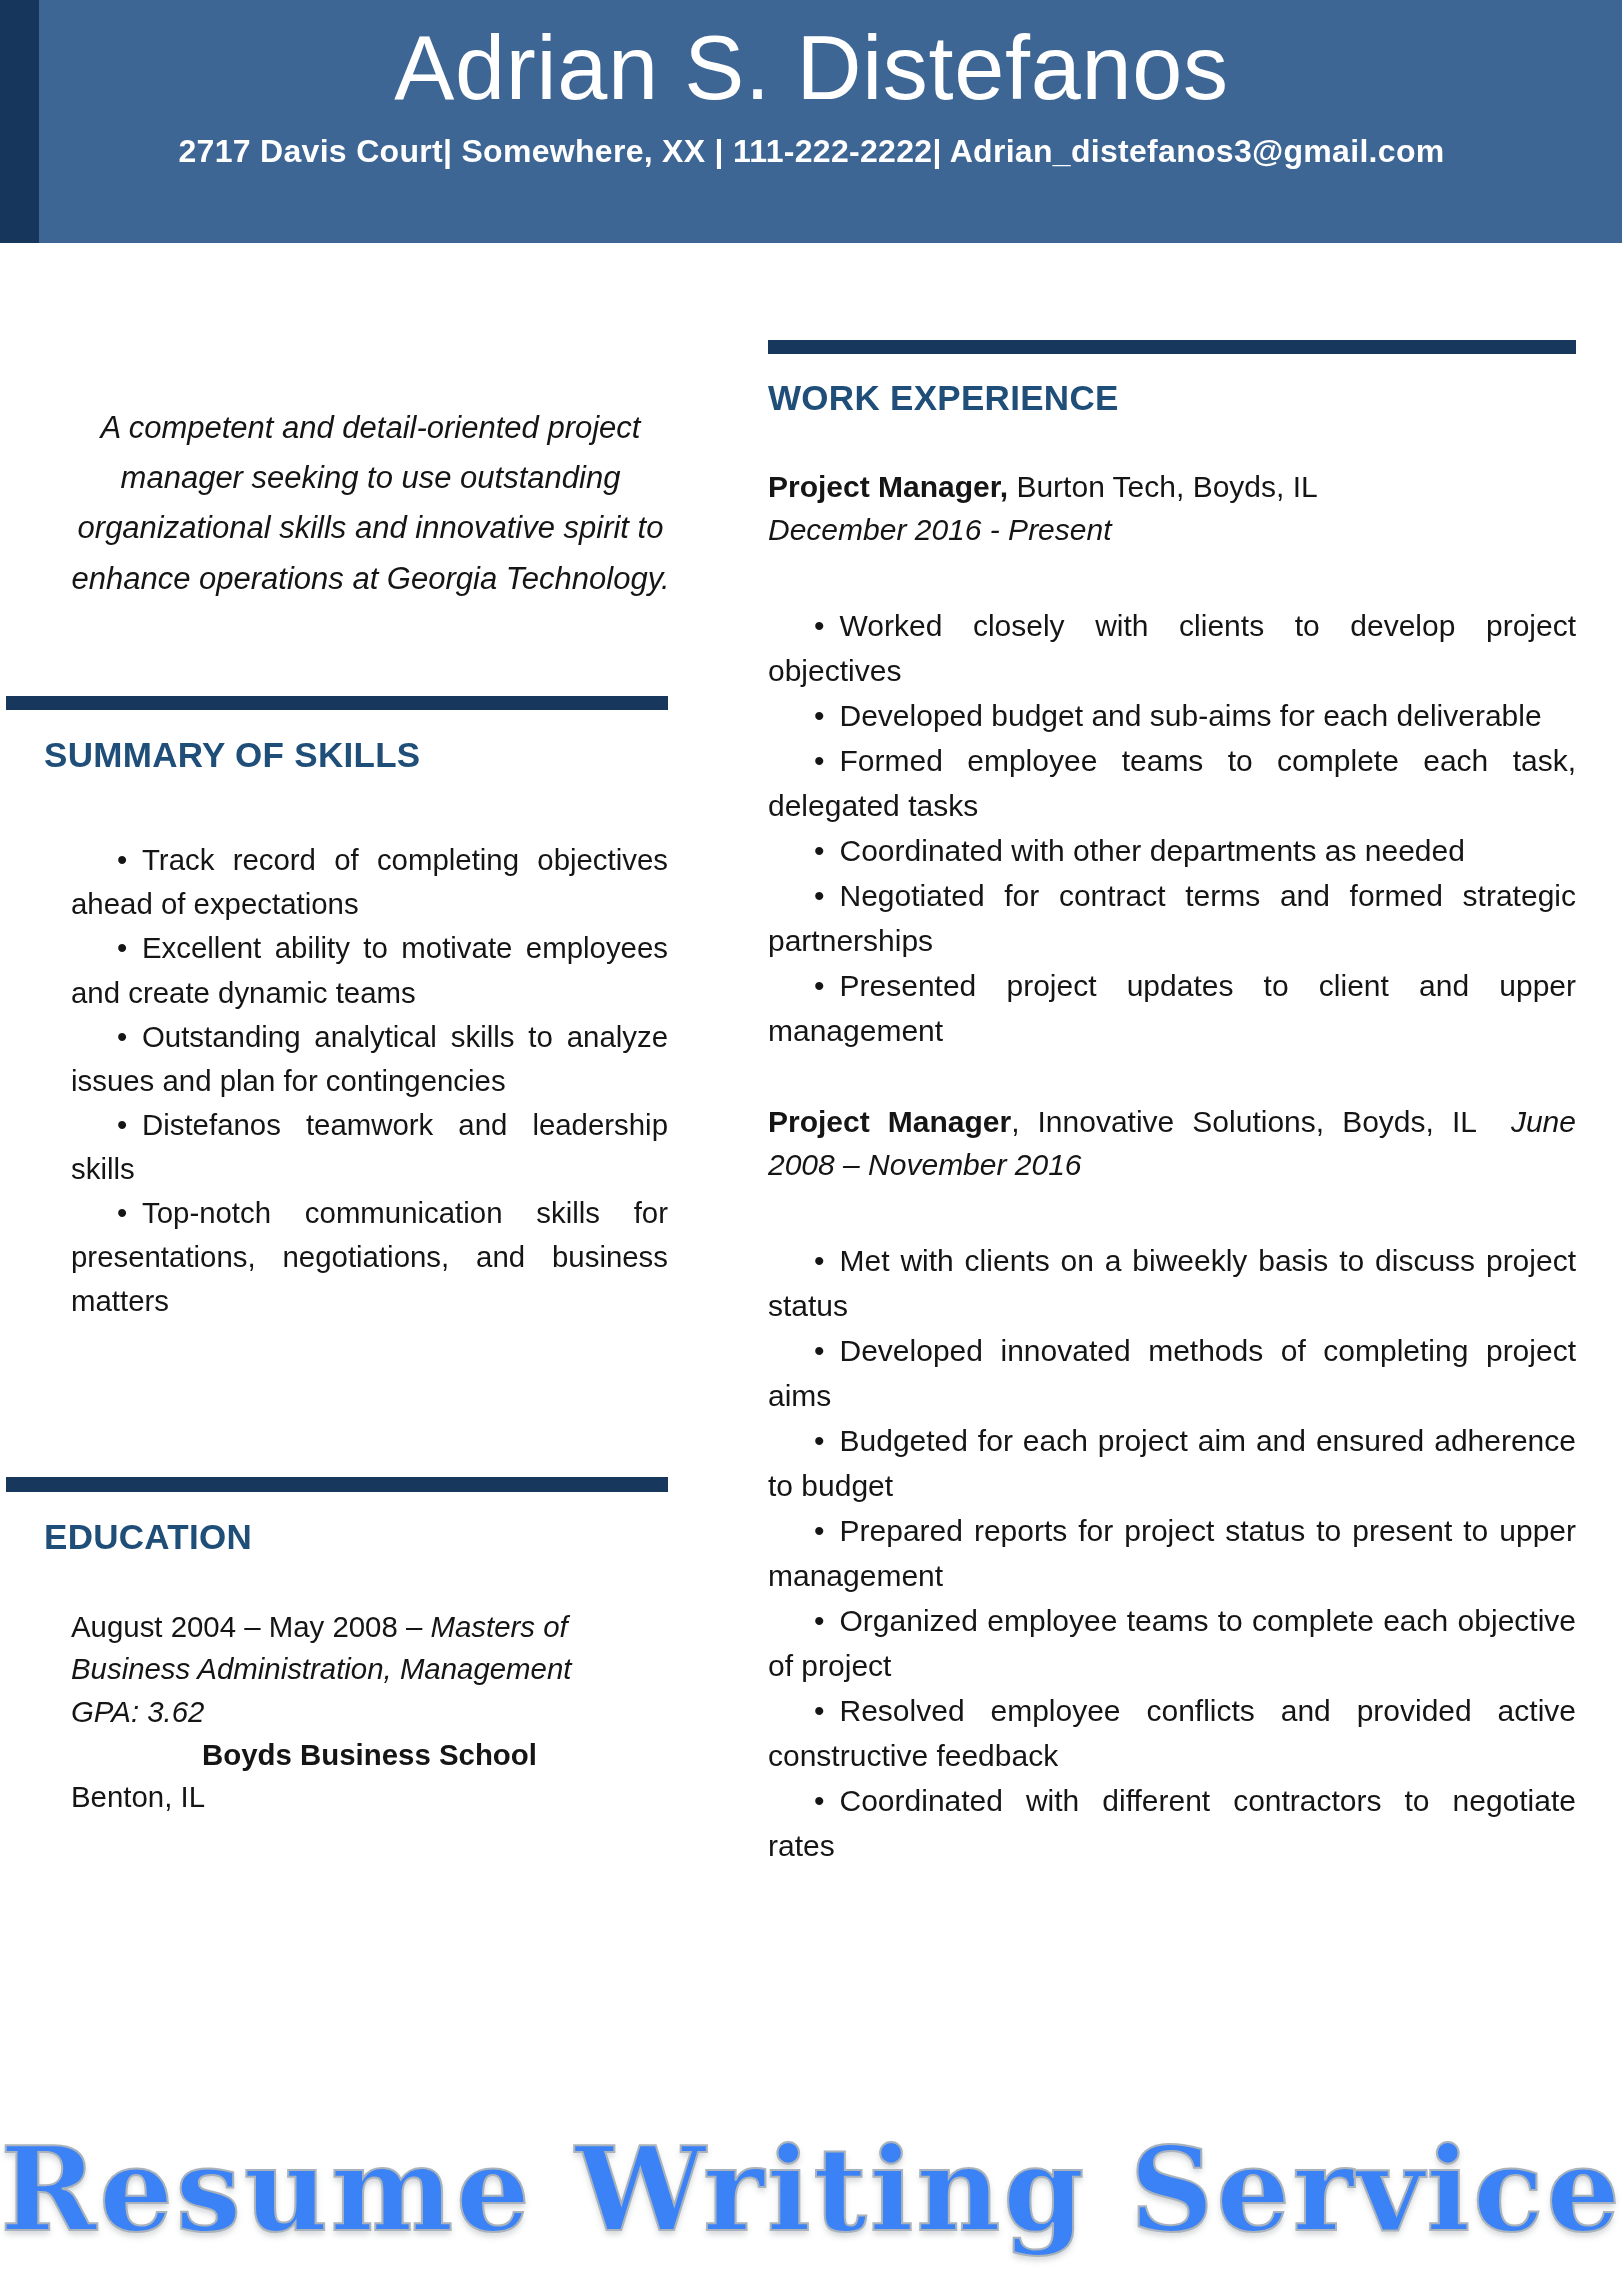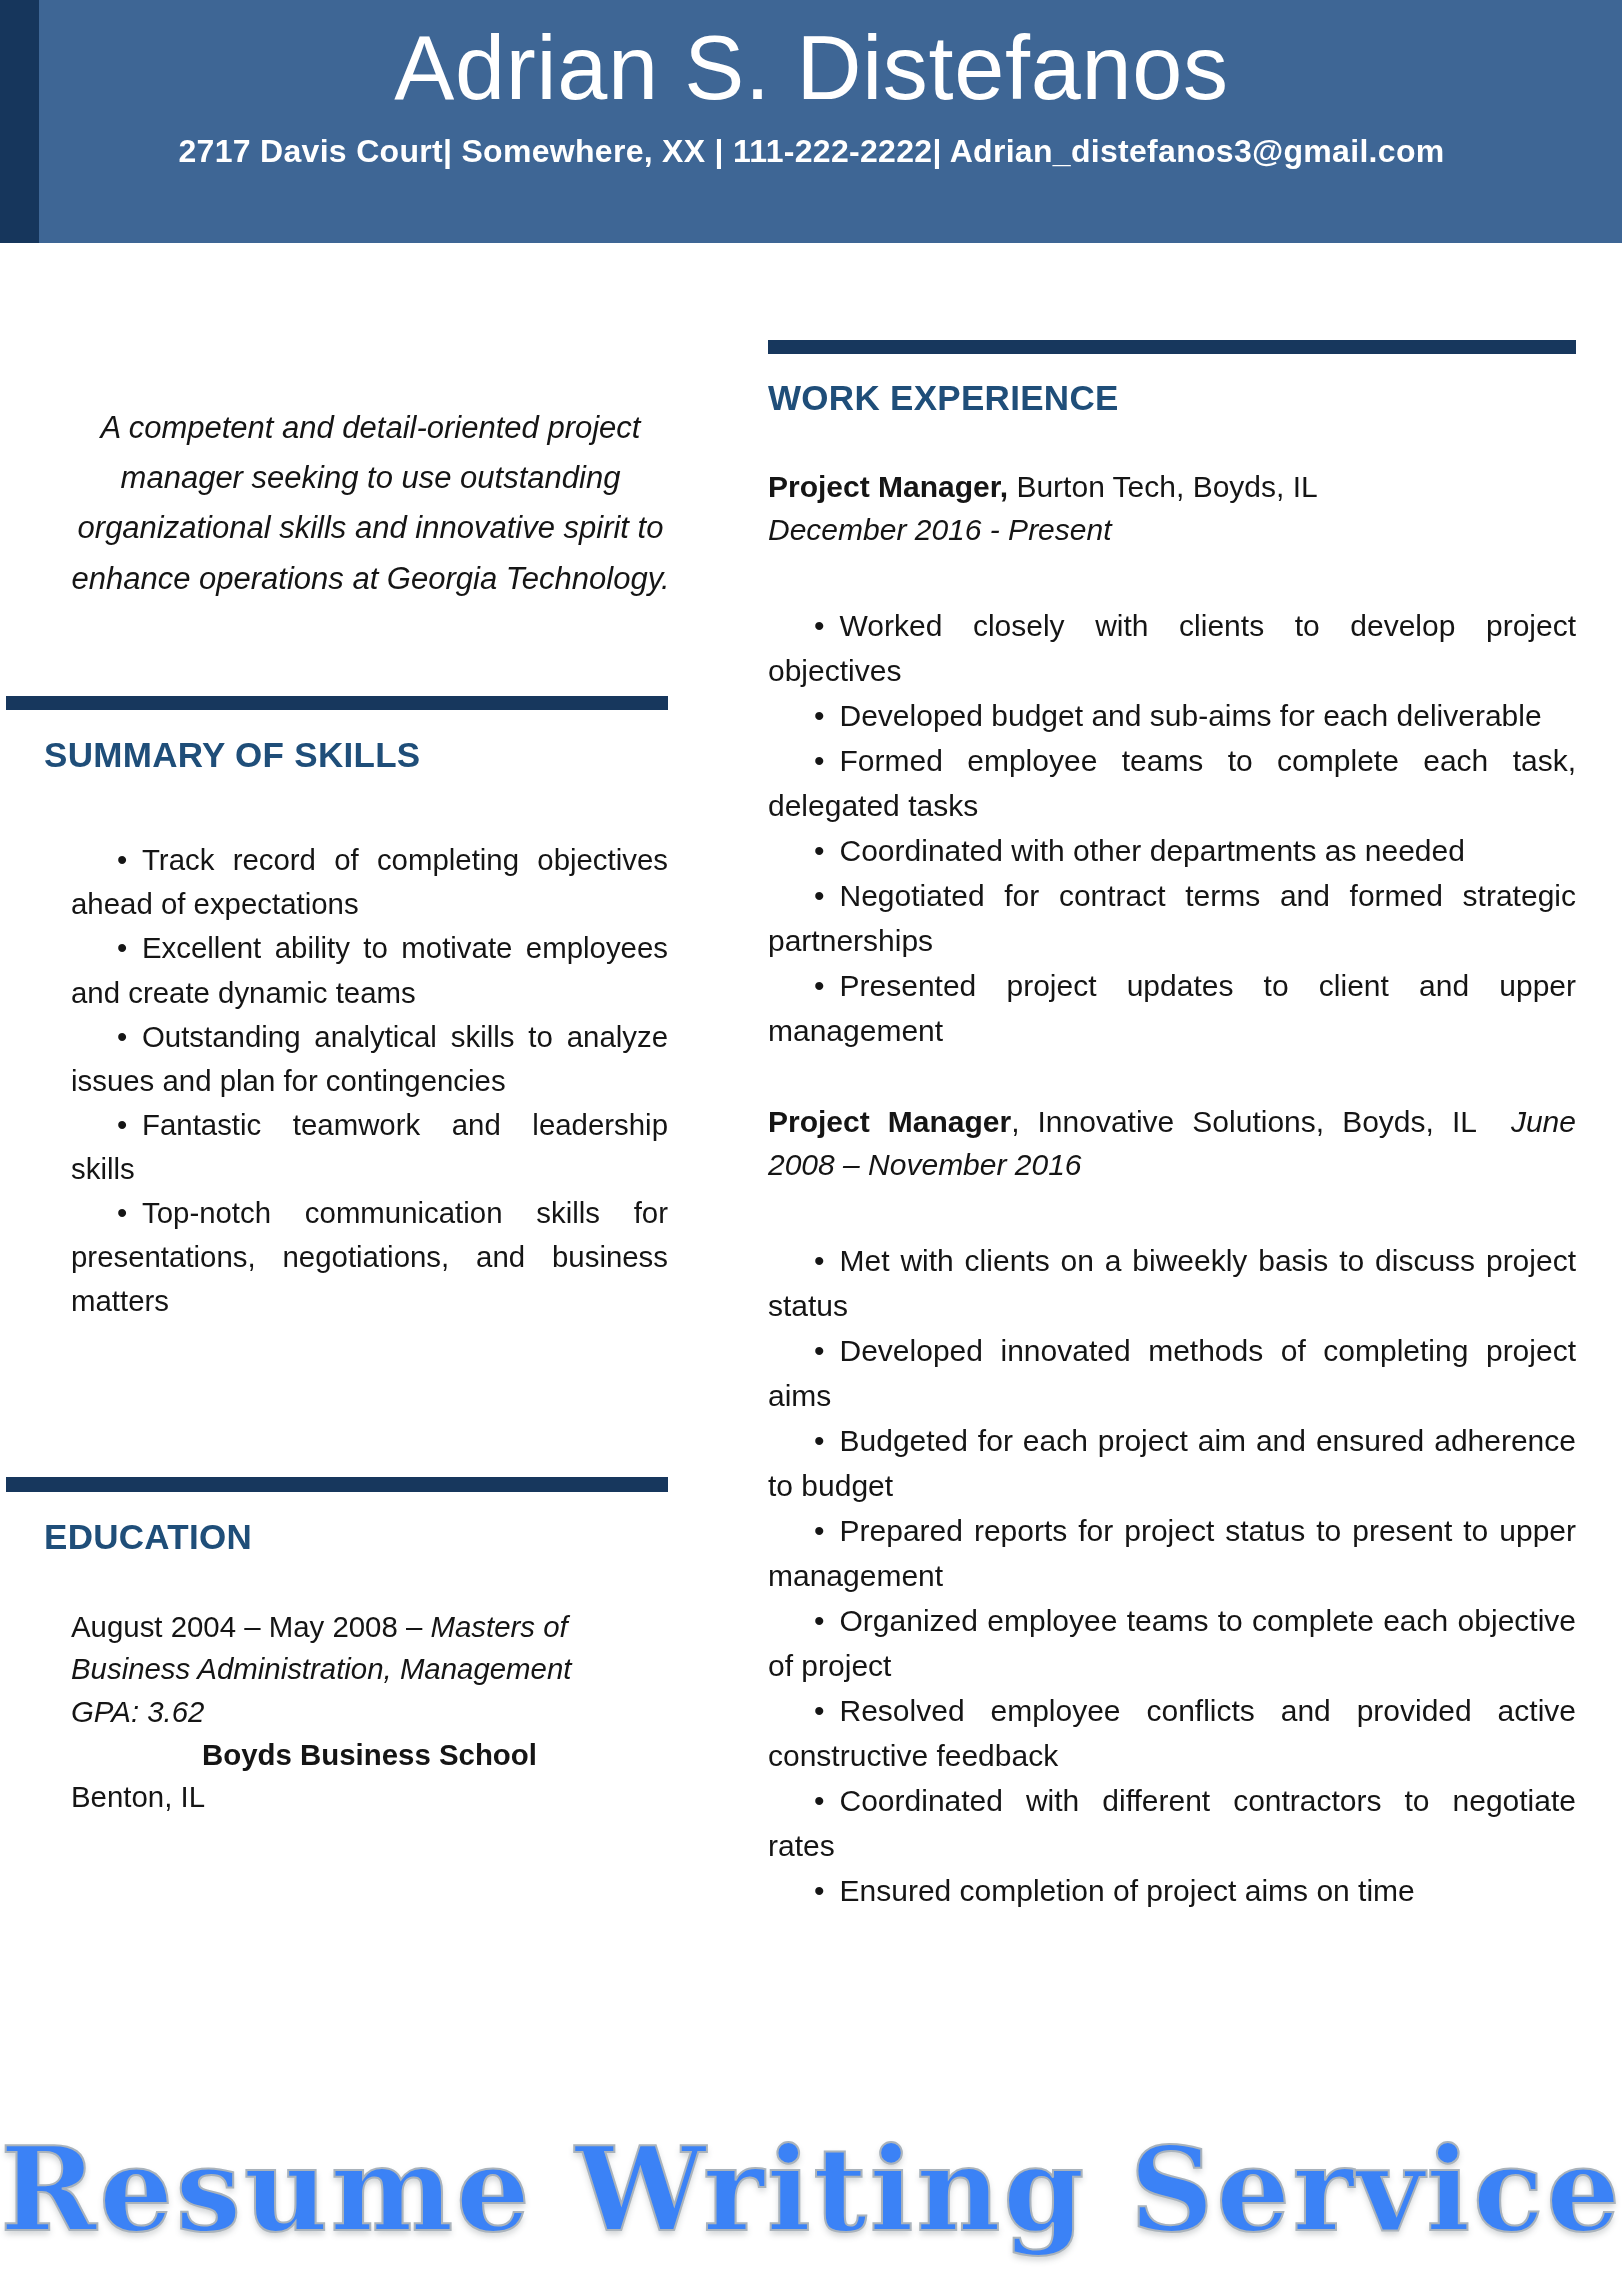--- a/index.html
+++ b/index.html
@@ -159,21 +159,21 @@
 
   <div class="objective">A competent and detail-oriented project manager seeking to use outstanding organizational skills and innovative spirit to enhance operations at Georgia Technology.</div>
 
   <div class="rule rule-skills"></div>
   <div class="section-title">SUMMARY OF SKILLS</div>
 
   <div class="bullets left-inner">
     <p>Track record of completing objectives ahead of expectations</p>
     <p>Excellent ability to motivate employees and create dynamic teams</p>
     <p>Outstanding analytical skills to analyze issues and plan for contingencies</p>
-    <p>Fantastic teamwork and leadership skills</p>
+    <p>Distefanos teamwork and leadership skills</p>
     <p>Top-notch communication skills for presentations, negotiations, and business matters</p>
   </div>
 
   <div class="rule rule-education"></div>
   <div class="section-title">EDUCATION</div>
 
   <div class="education-block left-inner">
     <div><span>August 2004 – May 2008 – </span><span class="italic">Masters of Business Administration, Management</span></div>
     <div class="italic">GPA: 3.62</div>
     <div class="bold">Boyds Business School</div>
@@ -206,19 +206,18 @@
   </div>
 
   <div class="bullets">
     <p>Met with clients on a biweekly basis to discuss project status</p>
     <p>Developed innovated methods of completing project aims</p>
     <p>Budgeted for each project aim and ensured adherence to budget</p>
     <p>Prepared reports for project status to present to upper management</p>
     <p>Organized employee teams to complete each objective of project</p>
     <p>Resolved employee conflicts and provided active constructive feedback</p>
     <p>Coordinated with different contractors to negotiate rates</p>
-    <p>Ensured completion of project aims on time</p>
   </div>
 
 </div>
 
 <div class="watermark">Resume Writing Service</div>
 
 
 </body></html>

